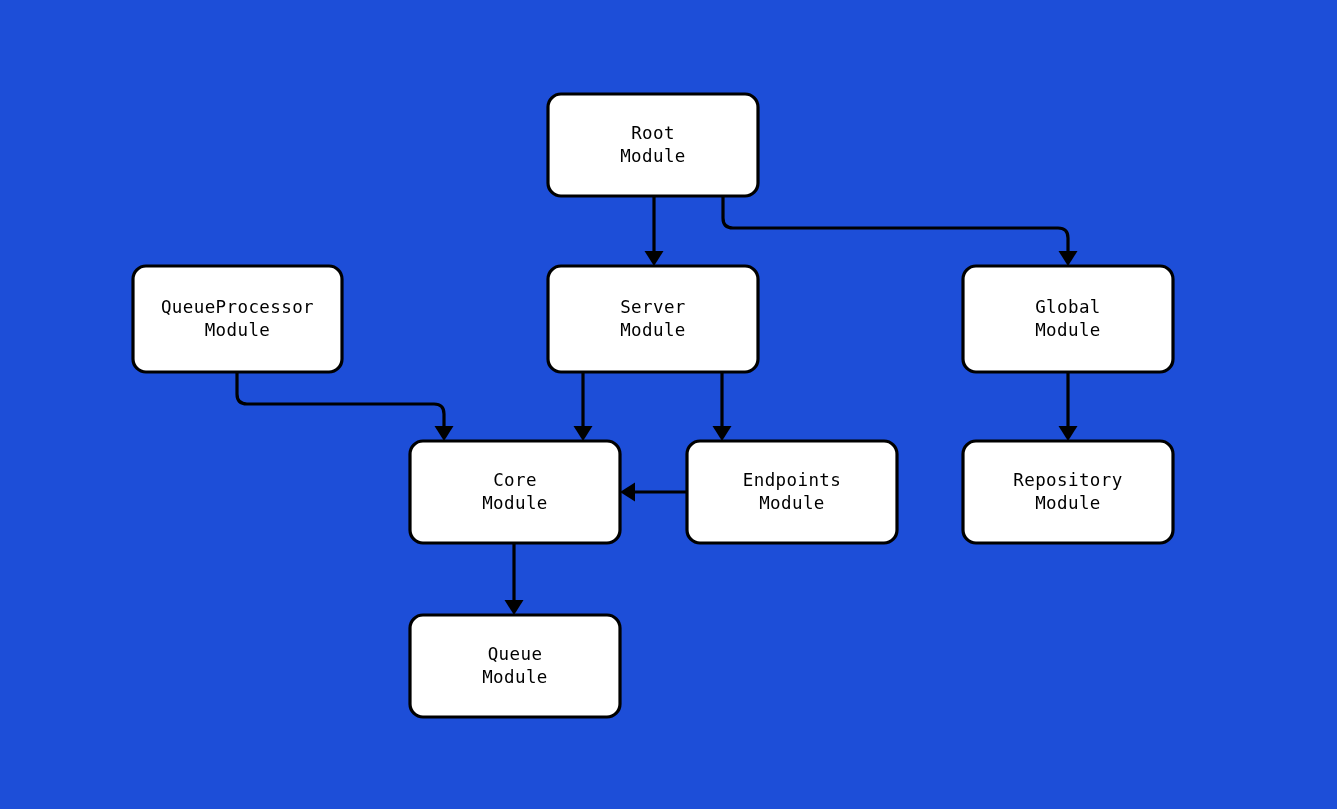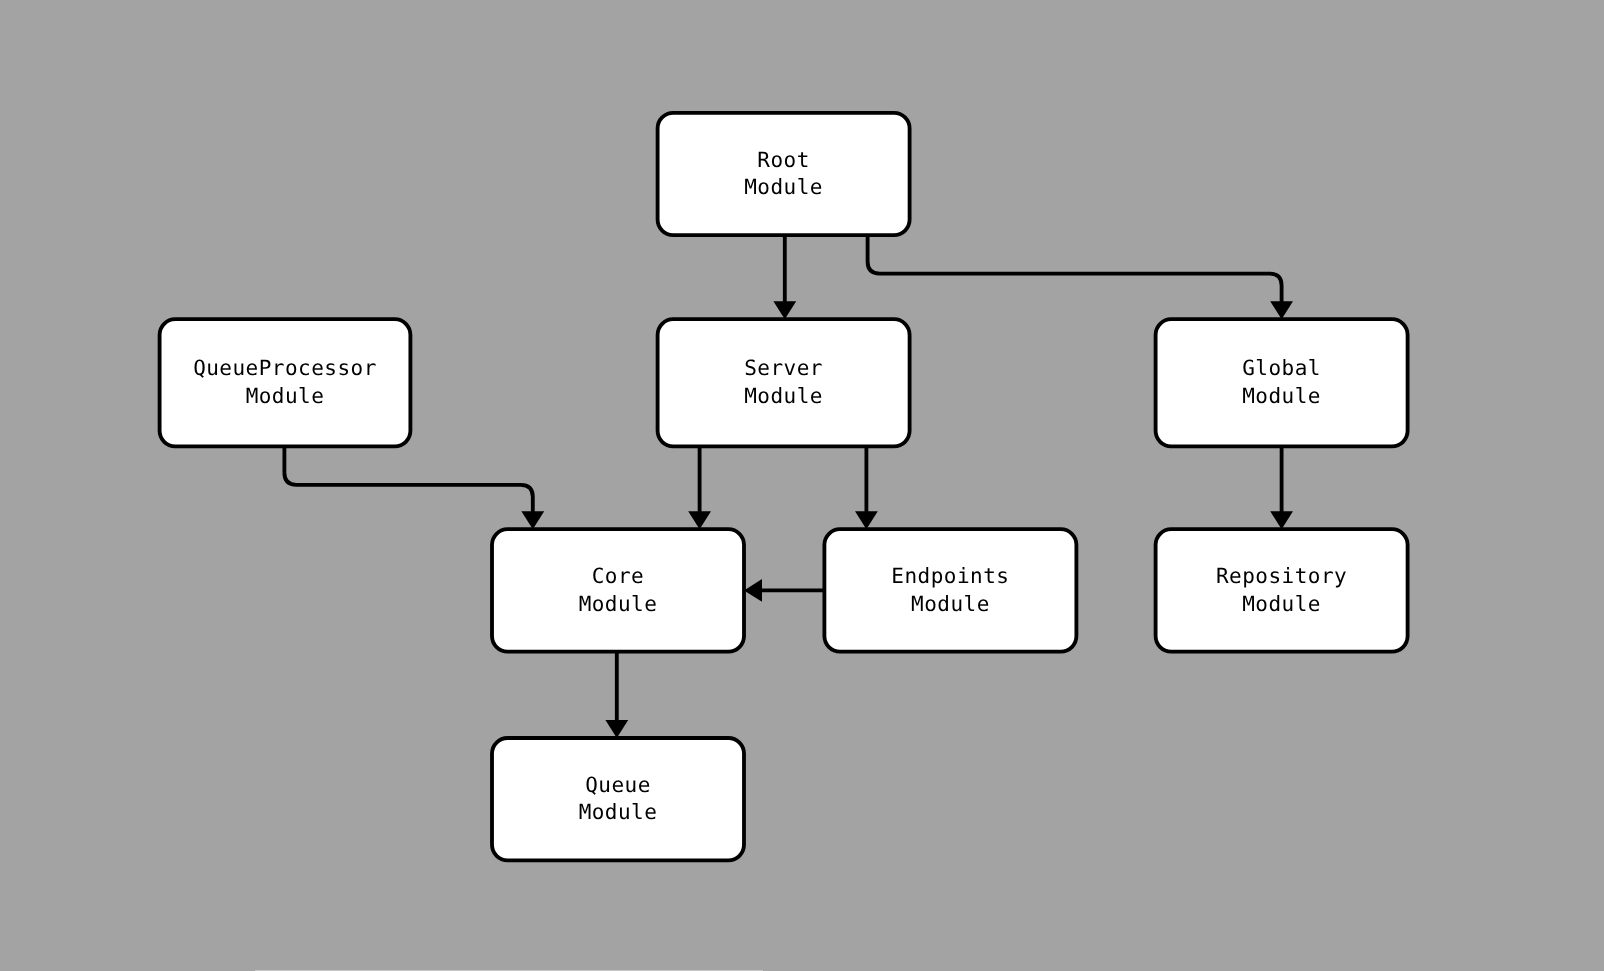--- a/index.html
+++ b/index.html
@@ -4,21 +4,21 @@
 <style>
   html, body {
     margin: 0;
     padding: 0;
     background: #ffffff;
   }
   #canvas {
     position: relative;
     width: 1337px;
     height: 809px;
-    background: #a3a3a3;
+    background: #1d4ed8;
     overflow: hidden;
     font-family: "DejaVu Sans Mono", "Liberation Mono", monospace;
   }
   #diagram-svg {
     position: absolute;
     left: 0;
     top: 0;
     width: 1337px;
     height: 809px;
   }

